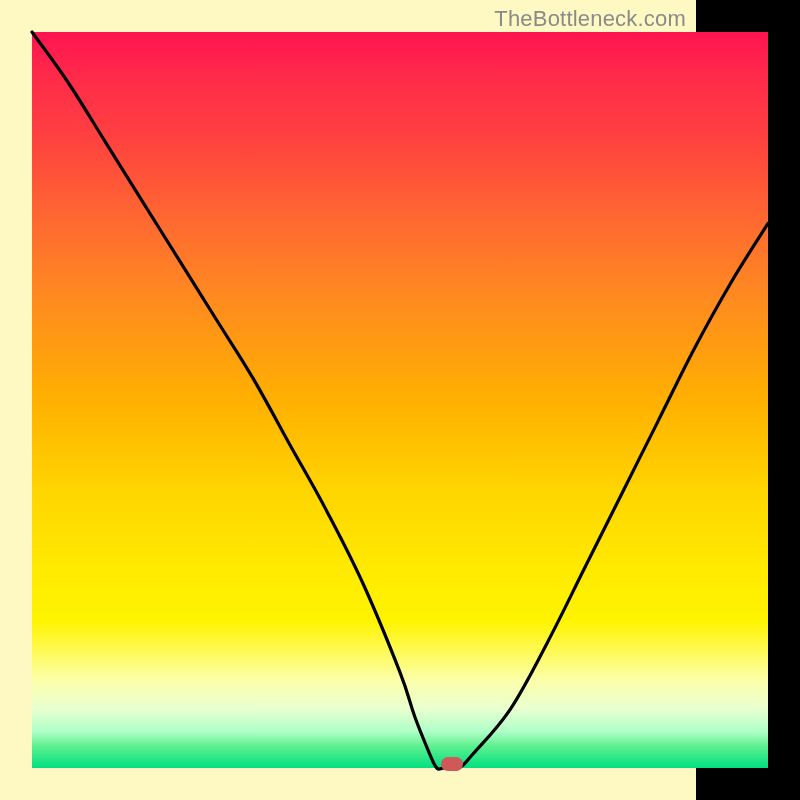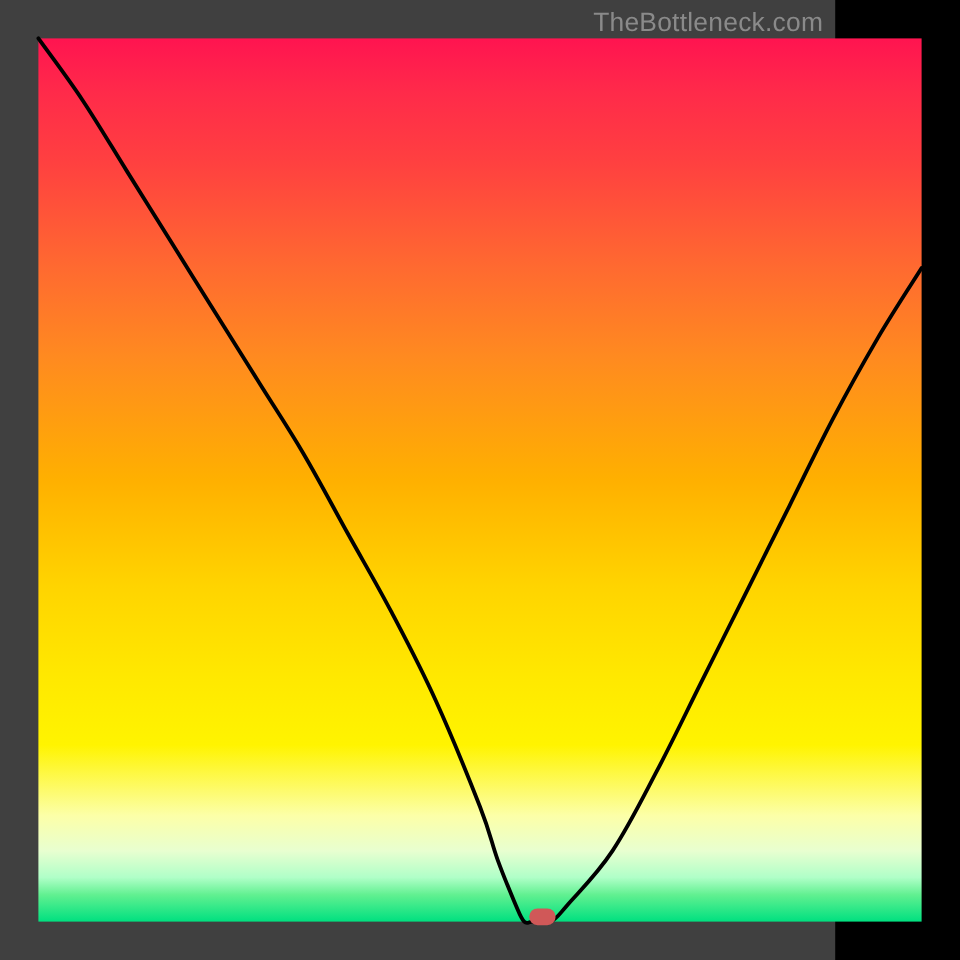--- a/index.html
+++ b/index.html
@@ -10,21 +10,21 @@
     background: #000;
     overflow: hidden;
     font-family: Arial, Helvetica, sans-serif;
   }
   .frame {
     position: absolute;
     left: 0;
     top: 0;
     width: 696px;
     height: 800px;
-    background: #404040;
+    background: #fef9c3;
   }
   .plot {
     position: absolute;
     left: 32px;
     top: 32px;
     width: 736px;
     height: 736px;
     background: linear-gradient(to bottom,
       #ff1450 0%,
       #ff2a4a 6%,

